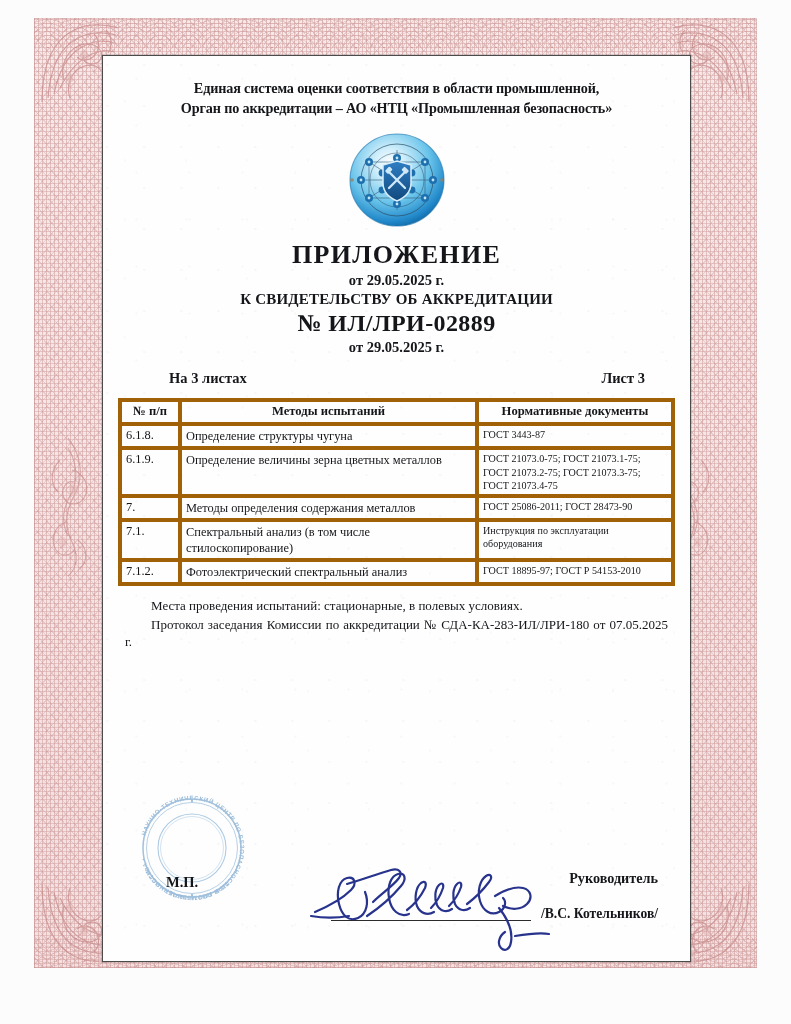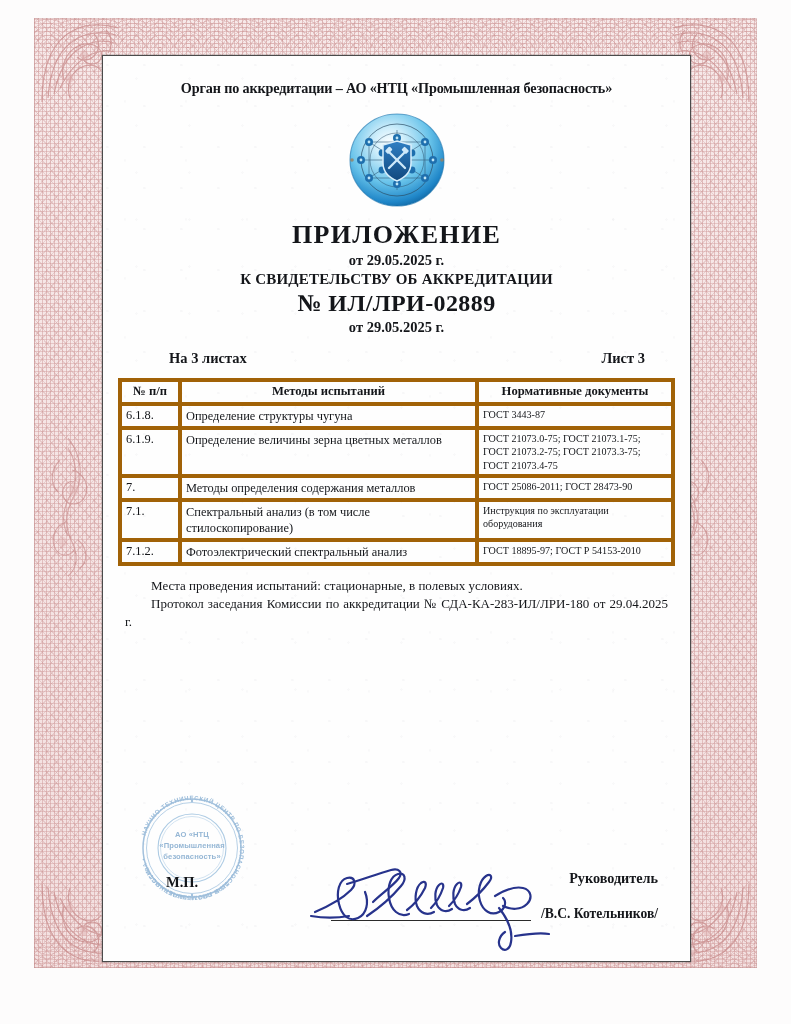--- a/index.html
+++ b/index.html
@@ -340,20 +340,21 @@
       <ellipse cx="36" cy="60" rx="5" ry="6"></ellipse>
       <ellipse cx="25" cy="112" rx="4" ry="5"></ellipse>
     </g>
   </svg>
 
   <div class="paper"></div>
 
   <div class="content">
 
     <div class="hdr">
+      <div>Единая система оценки соответствия в области промышленной,</div>
       <div>Орган по аккредитации – АО «НТЦ «Промышленная безопасность»</div>
     </div>
 
     <div class="logo-wrap">
       <svg width="118" height="104" viewBox="0 0 118 104">
         <defs>
           <radialGradient id="discG" cx="42%" cy="32%" r="74%">
             <stop offset="0%" stop-color="#ffffff"></stop>
             <stop offset="22%" stop-color="#cfeefb"></stop>
             <stop offset="58%" stop-color="#68c3ea"></stop>
@@ -468,21 +469,21 @@
         <tr>
           <td class="c-no">7.1.2.</td>
           <td class="c-meth">Фотоэлектрический спектральный анализ</td>
           <td class="c-doc">ГОСТ 18895-97; ГОСТ Р 54153-2010</td>
         </tr>
       </tbody>
     </table>
 
     <div class="para">
       <p>Места проведения испытаний: стационарные, в полевых условиях.</p>
-      <p>Протокол заседания Комиссии по аккредитации № СДА-КА-283-ИЛ/ЛРИ-180 от 29.04.2025 г.</p>
+      <p>Протокол заседания Комиссии по аккредитации № СДА-КА-283-ИЛ/ЛРИ-180 от 07.05.2025 г.</p>
     </div>
 
     <div class="stamp">
       <svg width="118" height="118" viewBox="0 0 118 118">
         <defs>
           <path id="sealArcOuter" d="M59,59 m-48,0 a48,48 0 1,1 96,0 a48,48 0 1,1 -96,0"></path>
         </defs>
         <circle cx="59" cy="59" r="49" fill="none" stroke="#8fb4d6" stroke-width="1.5"></circle>
         <circle cx="59" cy="59" r="45.5" fill="none" stroke="#9cc0de" stroke-width="0.9"></circle>
         <circle cx="59" cy="59" r="34" fill="none" stroke="#9cc0de" stroke-width="1.1"></circle>
@@ -491,25 +492,20 @@
           <textPath href="#sealArcOuter" startOffset="4%">НАУЧНО-ТЕХНИЧЕСКИЙ ЦЕНТР ПО БЕЗОПАСНОСТИ В ПРОМЫШЛЕННОСТИ</textPath>
         </text>
         <text font-size="5.6" font-family="Liberation Sans, sans-serif" fill="#86aed2" font-weight="bold" letter-spacing="0.5">
           <textPath href="#sealArcOuter" startOffset="62%">ОГРН 1127747299167  •  МОСКВА  •</textPath>
         </text>
         <g fill="#8fb4d6">
           <circle cx="59" cy="12" r="1.2"></circle>
             <circle cx="59" cy="106" r="1.2"></circle>
         </g>
       </svg>
-      <div class="stamp-text">
-        <div>АО «НТЦ</div>
-        <div>«Промышленная</div>
-        <div>безопасность»</div>
-      </div>
     </div>
 
     <div class="sig-zone">
       <div class="mp">М.П.</div>
       <div class="ruk">Руководитель</div>
       <div class="sig-line"></div>
       <div class="sig-name">/В.С. Котельников/</div>
 
       <svg class="sig-ink" viewBox="0 0 270 95">
         <g fill="none" stroke="#27338c" stroke-width="2.2" stroke-linecap="round" stroke-linejoin="round">

